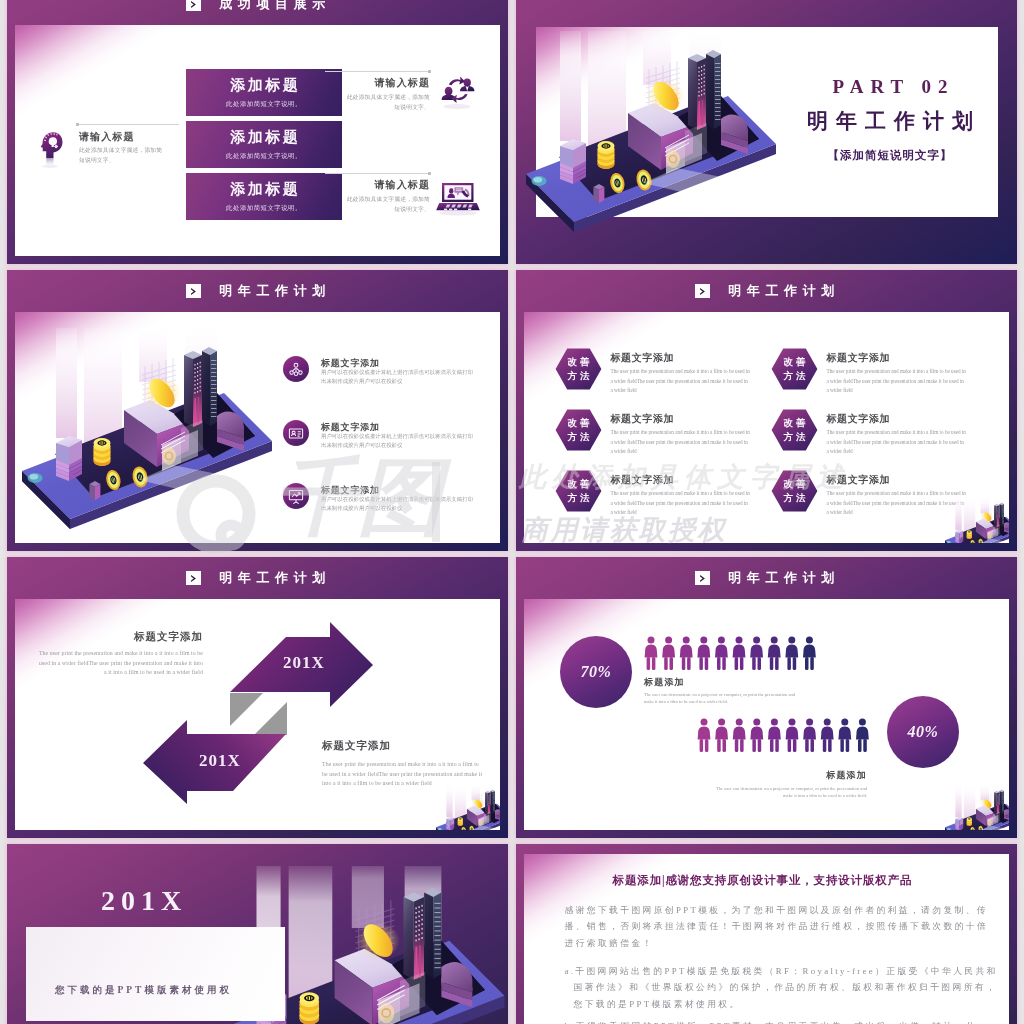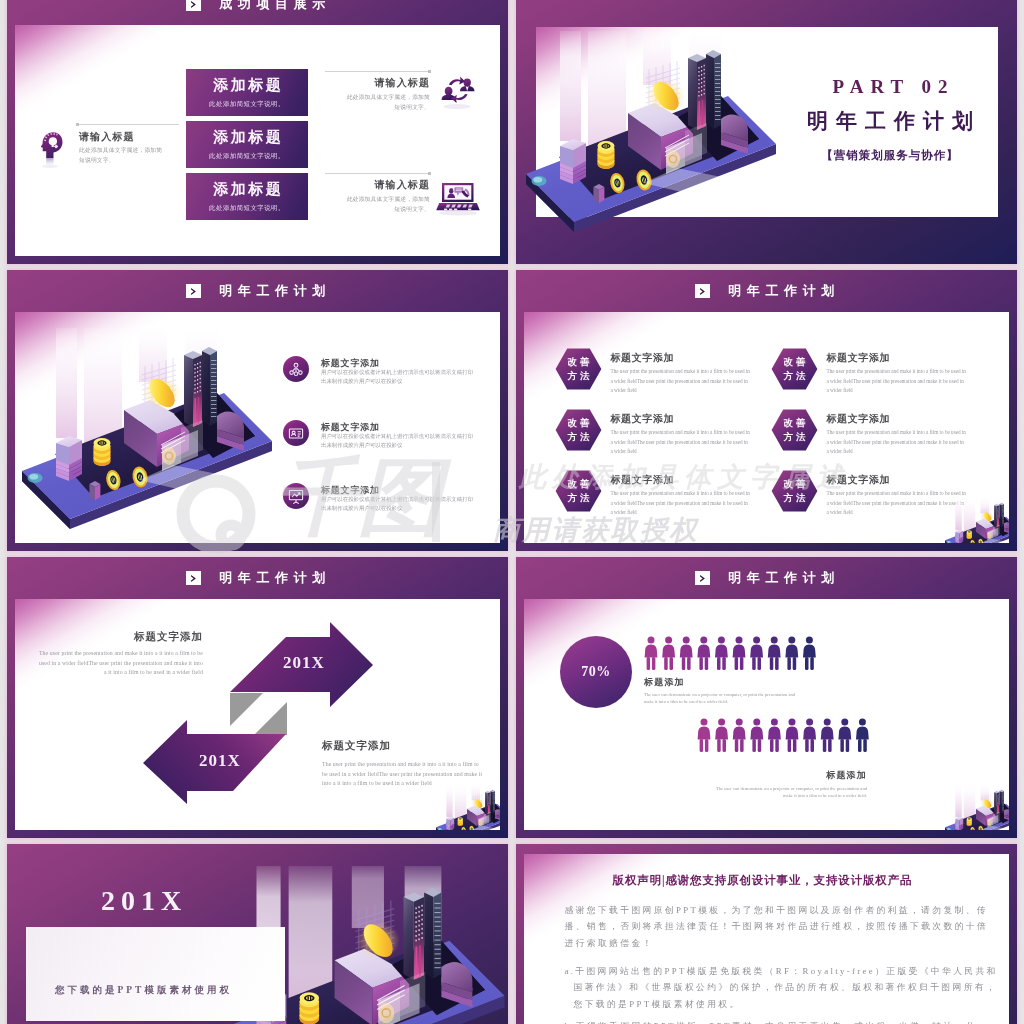--- a/index.html
+++ b/index.html
@@ -25,28 +25,28 @@
       letter-spacing:5.6px;text-indent:5.6px;white-space:nowrap;}
 
   
   .cn{font-family:"Liberation Serif",serif;}
   .t-title{color:#4e4e52;font-weight:bold;}
   .t-body{color:#9a9aa0;}
   .abs{position:absolute;}
 
   
   .wmk{position:absolute;pointer-events:none;z-index:40;font-style:italic;}
-  .cbox{width:122px;height:47px;
+  .cbox{width:156px;height:47px;
      background:linear-gradient(117deg,#8c3c80 0%,#7a3380 26%,#5e2a74 58%,#3c2164 88%,#352060 100%);}
   .cbox-t{position:absolute;left:0;top:7px;width:100%;text-align:center;color:#fcf7fd;font-size:15px;font-weight:bold;letter-spacing:2.5px;text-indent:2.5px;}
   .cbox-s{position:absolute;left:0;top:31px;width:100%;text-align:center;color:#e9dcf0;font-size:6.4px;letter-spacing:.5px;}
   .stat-circ{width:72px;height:72px;border-radius:50%;
      background:linear-gradient(152deg,#95408a 0%,#88368a 22%,#6f2d81 48%,#552875 72%,#3b2569 100%);
      display:flex;align-items:center;justify-content:center;}
-  .stat-pct{color:#f7f0f9;font-size:14px;font-family:"Liberation Serif",serif;font-weight:bold;letter-spacing:.5px;}
+  .stat-pct{color:#f7f0f9;font-size:16px;font-family:"Liberation Serif",serif;font-weight:bold;letter-spacing:.5px;font-style:italic;}
   .wmk-txt{color:#d6d6d8;font-family:"Liberation Serif",serif;font-weight:bold;white-space:nowrap;}
 </style>
 </head>
 <body>
 
 <svg width="0" height="0" style="position:absolute" aria-hidden="true">
  <defs>
   <linearGradient id="iPhoneTop" x1="0" y1="0" x2="0.75" y2="1">
     <stop offset="0" stop-color="#7775da"></stop>
         <stop offset="0.55" stop-color="#605dc9"></stop>
@@ -417,21 +417,21 @@
 
 <div class="slide" style="left:516px;top:-17px">
   <div class="abs" style="left:20px;top:44px;width:462px;height:190px;background:#fff;overflow:hidden">
     <div class="glow"></div>
   </div>
   <svg class="abs" style="left:7px;top:48px;width:290px;height:215px" viewBox="0 0 290 215">
         <use href="#iso-scene"></use>
       </svg>
   <div class="abs cn" style="left:274px;top:93px;width:200px;text-align:center;color:#5c2159;font-size:19px;font-weight:bold;letter-spacing:7px;text-indent:7px">PART 02</div>
   <div class="abs cn" style="left:274px;top:124px;width:200px;text-align:center;color:#3f1b53;font-size:21px;font-weight:bold;letter-spacing:8px;text-indent:8px">明年工作计划</div>
-  <div class="abs cn" style="left:274px;top:165px;width:200px;text-align:center;color:#45205e;font-size:11.5px;font-weight:bold;letter-spacing:1px">【营销策划服务与协作】</div>
+  <div class="abs cn" style="left:274px;top:165px;width:200px;text-align:center;color:#45205e;font-size:11.5px;font-weight:bold;letter-spacing:1px">【添加简短说明文字】</div>
 </div>
 
 <div class="slide" style="left:7px;top:270px">
   <div class="shead">
     <span class="sq">
       <svg width="11" height="11" viewBox="0 0 11 11">
             <path d="M3.1 2.0 L7.9 5.5 L3.1 9.0 L3.1 7.4 L5.7 5.5 L3.1 3.6 Z" fill="#2b1430"></path>
           </svg>
     </span>
     <span class="shtitle cn">明年工作计划</span>
@@ -721,20 +721,23 @@
           <g fill="#2b2a6d">
             <circle cx="165.4" cy="3.9" r="3.5"></circle>
             <path d="M165.4 8.4 c-4.6 0-5.9 3.1-5.9 6.9 l-.5 6.3 l12.8 0 l-.5-6.3 c0-3.8-1.3-6.9-5.9-6.9 z"></path>
             <rect x="161" y="21" width="3.5" height="13" rx="1.5"></rect>
             <rect x="166.3" y="21" width="3.5" height="13" rx="1.5"></rect>
           </g>
         </svg>
     <div class="abs cn t-title" style="left:120px;top:77px;font-size:9px;letter-spacing:1.2px">标题添加</div>
     <div class="abs cn t-body" style="left:120px;top:93px;width:154px;font-size:4.6px;line-height:6.8px">The user can demonstrate on a projector or computer, or print the presentation and make it into a film to be used in a wider field.</div>
 
+    <div class="abs stat-circ" style="left:363px;top:97px">
+      <span class="stat-pct">40%</span>
+    </div>
     <svg class="abs" style="left:173px;top:119px;width:177px;height:34px" viewBox="0 0 177 34" id="peopleBot">
           <g fill="#a23a92">
             <circle cx="7" cy="3.9" r="3.5"></circle>
             <path d="M7 8.4 c-4.6 0-5.9 3.1-5.9 6.9 l-.5 6.3 l12.8 0 l-.5-6.3 c0-3.8-1.3-6.9-5.9-6.9 z"></path>
             <rect x="2.6" y="21" width="3.5" height="13" rx="1.5"></rect>
             <rect x="7.9" y="21" width="3.5" height="13" rx="1.5"></rect>
           </g>
           <g fill="#9b3690">
             <circle cx="24.6" cy="3.9" r="3.5"></circle>
             <path d="M24.6 8.4 c-4.6 0-5.9 3.1-5.9 6.9 l-.5 6.3 l12.8 0 l-.5-6.3 c0-3.8-1.3-6.9-5.9-6.9 z"></path>
@@ -803,33 +806,33 @@
         <use href="#iso-scene"></use>
       </svg>
   <div class="abs cn" style="left:34px;top:41px;width:200px;text-align:center;color:#f7f1f9;font-size:28px;font-weight:bold;letter-spacing:6px;text-indent:6px">201X</div>
   <div class="abs" style="left:19px;top:83px;width:259px;height:94px;background:linear-gradient(118deg,#f2ecf3 0%,#f7f2f8 25%,#fbf8fb 55%,#fefdfe 80%,#fff 100%)"></div>
   <div class="abs cn" style="left:19px;top:140px;width:232px;text-align:center;color:#6c5b76;font-size:9.5px;font-weight:bold;letter-spacing:3px;text-indent:3px">您下载的是PPT模版素材使用权</div>
 </div>
 
 <div class="slide" style="left:516px;top:844px;height:281px">
   <div class="card" style="top:10px;height:263px">
     <div class="glow"></div>
-    <div class="abs cn" style="left:0;top:19px;width:477px;text-align:center;color:#6f2064;font-size:11.5px;font-weight:bold;letter-spacing:.85px">版权声明|感谢您支持原创设计事业，支持设计版权产品</div>
+    <div class="abs cn" style="left:0;top:19px;width:477px;text-align:center;color:#6f2064;font-size:11.5px;font-weight:bold;letter-spacing:.85px">标题添加|感谢您支持原创设计事业，支持设计版权产品</div>
     <div class="abs cn" style="left:40.5px;top:48px;width:427px;color:#8f8f96;font-size:8.8px;line-height:16.3px;letter-spacing:2.35px">感谢您下载千图网原创PPT模板，为了您和千图网以及原创作者的利益，请勿复制、传播、销售，否则将承担法律责任！千图网将对作品进行维权，按照传播下载次数的十倍进行索取赔偿金！</div>
     <div class="abs cn" style="left:40.5px;top:109px;width:427px;color:#8f8f96;font-size:8.8px;line-height:16.3px;letter-spacing:2.35px;text-indent:0;padding-left:9px;text-indent:-9px">a.千图网网站出售的PPT模版是免版税类（RF：Royalty-free）正版受《中华人民共和国著作法》和《世界版权公约》的保护，作品的所有权、版权和著作权归千图网所有，您下载的是PPT模版素材使用权。</div>
     <div class="abs cn" style="left:40.5px;top:164px;width:427px;color:#8f8f96;font-size:8.8px;line-height:16.3px;letter-spacing:2.35px;padding-left:9px;text-indent:-9px">b.不得将千图网的PPT模版、PPT素材，本身用于再出售，或出租、出借、转让、分销……</div>
   </div>
 </div>
 
 <div class="wmk" style="left:0;top:0;width:1024px;height:1024px">
   <svg width="1024" height="1024" style="position:absolute;left:0;top:0">
     <g opacity=".5">
       <circle cx="216" cy="514" r="33" fill="none" stroke="#d5d5d8" stroke-width="13"></circle>
       <circle cx="231" cy="535" r="10" fill="none" stroke="#d5d5d8" stroke-width="11"></circle>
       <rect x="432" y="462" width="8" height="80" fill="#d5d5d8"></rect>
     </g>
   </svg>
   <div class="wmk-txt" style="position:absolute;left:274px;top:455px;font-size:84px;line-height:86px;letter-spacing:0;opacity:.5;color:#d5d5d8">千图</div>
   <div class="wmk-txt" style="position:absolute;left:519px;top:463px;font-size:27px;line-height:28px;letter-spacing:6px;opacity:.45;color:#d2d2d5">此处添加具体文字属述</div>
-  <div class="wmk-txt" style="position:absolute;left:493px;top:516px;font-size:27px;line-height:28px;letter-spacing:2.4px;opacity:.62;color:#cecdd2">商用请获取授权</div>
+  <div class="wmk-txt" style="position:absolute;left:521px;top:516px;font-size:27px;line-height:28px;letter-spacing:2.4px;opacity:.62;color:#cecdd2">商用请获取授权</div>
 </div>
 
 </div>
 
 </body></html>

